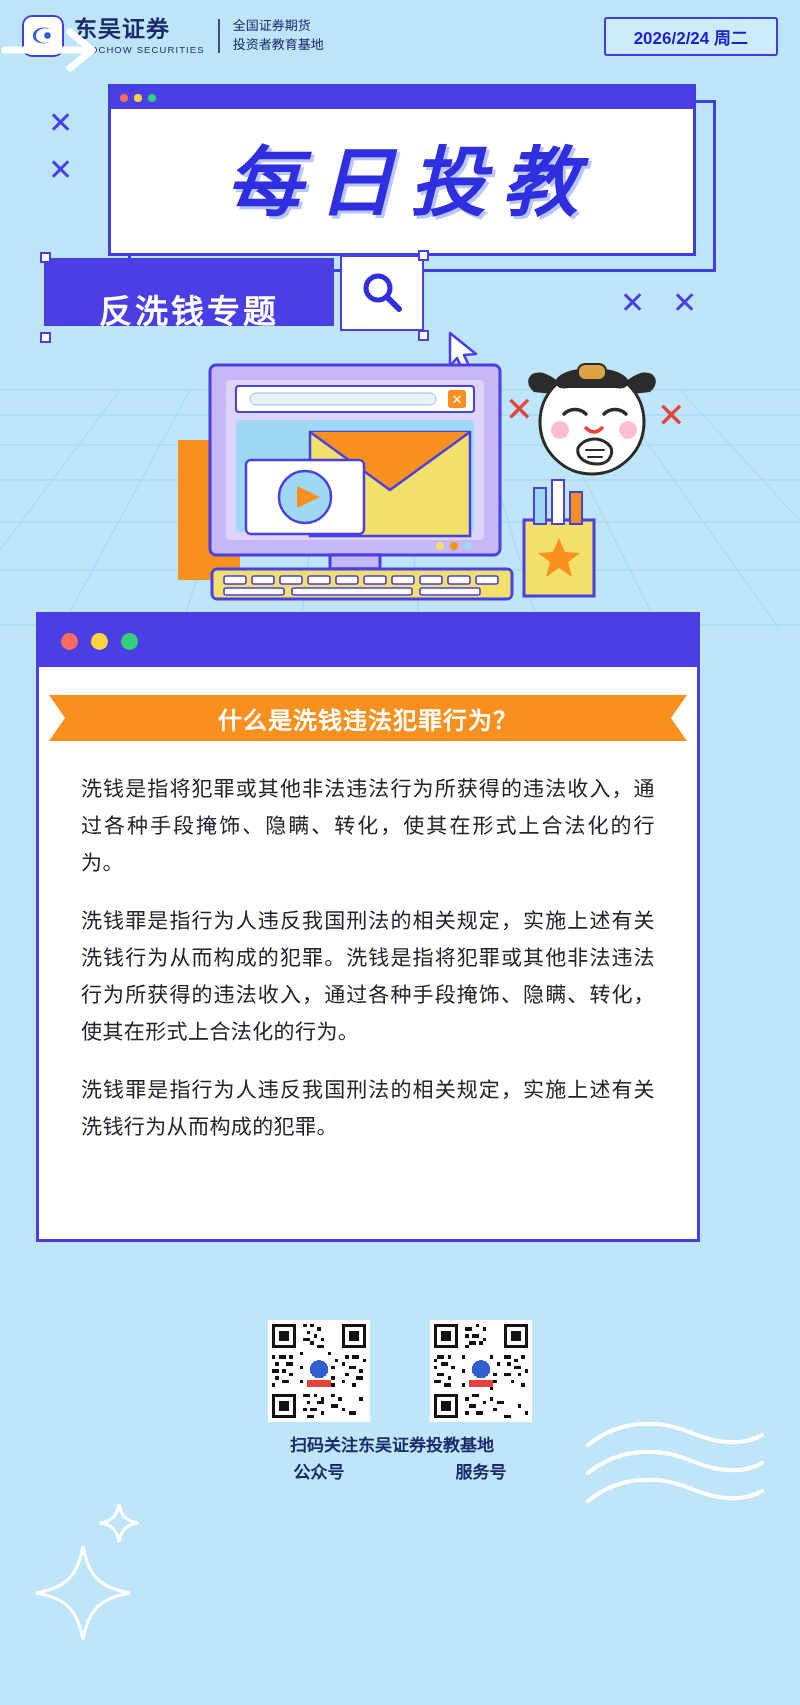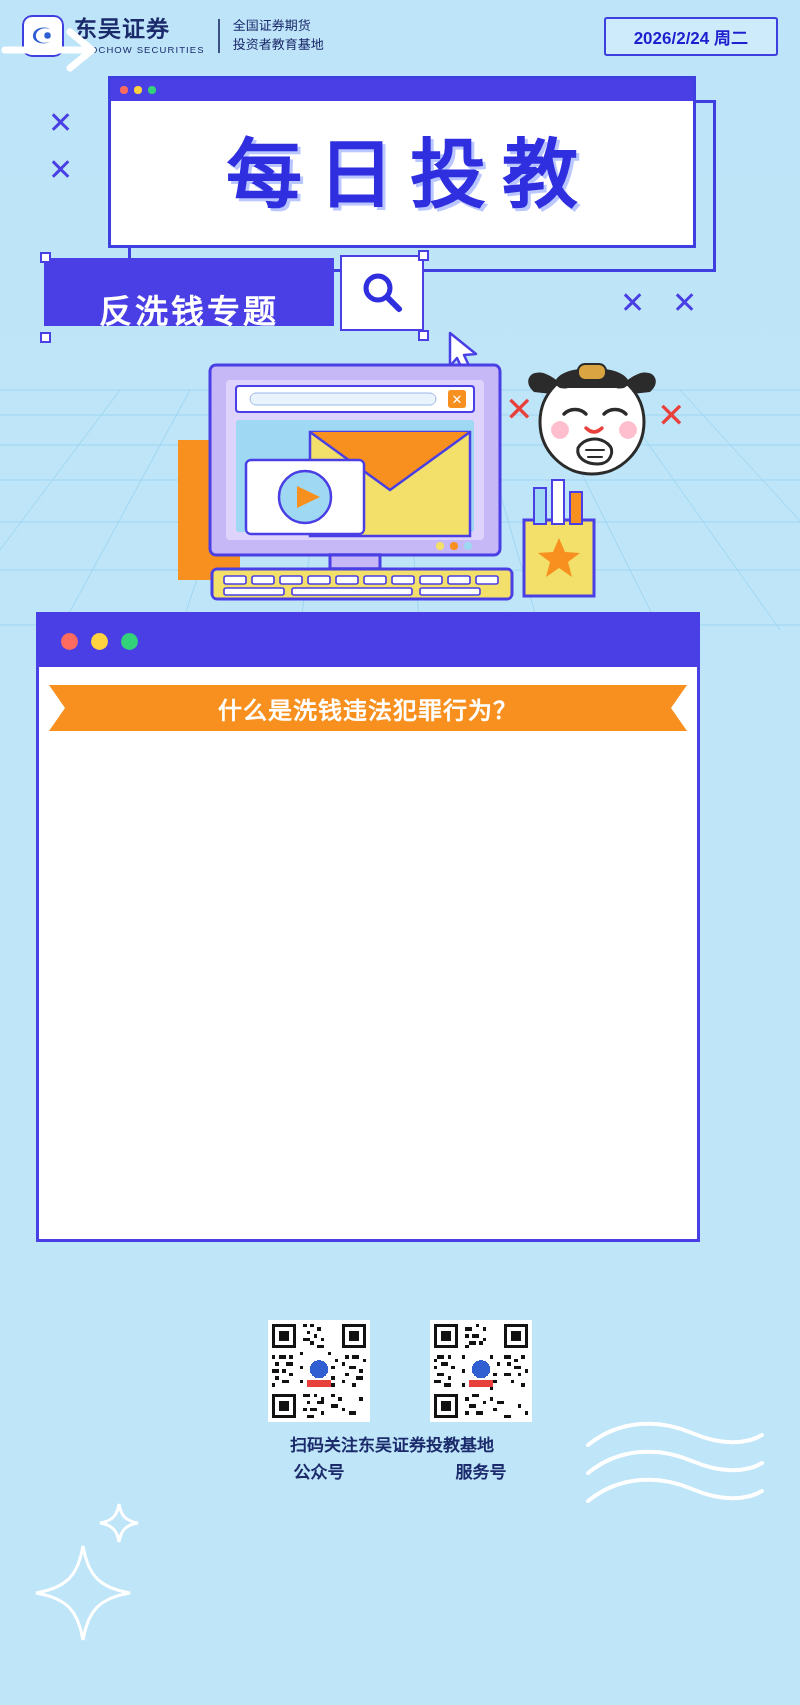--- a/index.html
+++ b/index.html
@@ -78,24 +78,25 @@
     padding: 5px 28px;
     font-size: 17px;
     font-weight: bold;
     color: #1f1fd0;
     background: rgba(255,255,255,.25);
   }
 
   
   .title-window {
     position: absolute;
-    left: 108px; top: 76px;
+    left: 108px; top: 84px;
     width: 588px; height: 172px;
     background: #ffffff;
     border: 3px solid #3f3fe0;
+    font-style: italic;
   }
   .title-window-bar {
     height: 22px;
     background: #4a3fe4;
     display: flex;
     align-items: center;
     padding-left: 9px;
     gap: 6px;
   }
   .dot { width: 8px; height: 8px; border-radius: 50%; }
@@ -181,21 +182,21 @@
     height: 52px;
     background: #4a3fe4;
     display: flex;
     align-items: center;
     padding-left: 22px;
     gap: 13px;
   }
   .card-bar .dot { width: 17px; height: 17px; }
   .section-head {
     position: relative;
-    margin: 18px 10px 0 10px;
+    margin: 28px 10px 0 10px;
     height: 46px;
     background: #f7901e;
     display: flex;
     align-items: center;
     justify-content: center;
   }
   .section-head::before,
   .section-head::after {
     content: "";
     position: absolute;
@@ -415,20 +416,25 @@
   </svg>
 
   <div class="content-card">
     <div class="card-bar">
       <span class="dot red"></span>
       <span class="dot yellow"></span>
       <span class="dot green"></span>
     </div>
     <div class="section-head">
       <span>什么是洗钱违法犯罪行为？</span>
+    </div>
+    <div class="body-text">
+      <p>洗钱是指将犯罪或其他非法违法行为所获得的违法收入，通过各种手段掩饰、隐瞒、转化，使其在形式上合法化的行为。</p>
+      <p>洗钱罪是指行为人违反我国刑法的相关规定，实施上述有关洗钱行为从而构成的犯罪。洗钱是指将犯罪或其他非法违法行为所获得的违法收入，通过各种手段掩饰、隐瞒、转化，使其在形式上合法化的行为。</p>
+      <p>洗钱罪是指行为人违反我国刑法的相关规定，实施上述有关洗钱行为从而构成的犯罪。</p>
     </div>
   </div>
 
   <div class="qr-area">
     <div class="qr-item">
       <svg class="qr-img" viewBox="0 0 29 29" shape-rendering="crispEdges">
         <rect width="29" height="29" fill="#ffffff"></rect>
         <g fill="#111111">
           <rect x="1" y="1" width="7" height="7"></rect>
             <rect x="2" y="2" width="5" height="5" fill="#ffffff"></rect>

